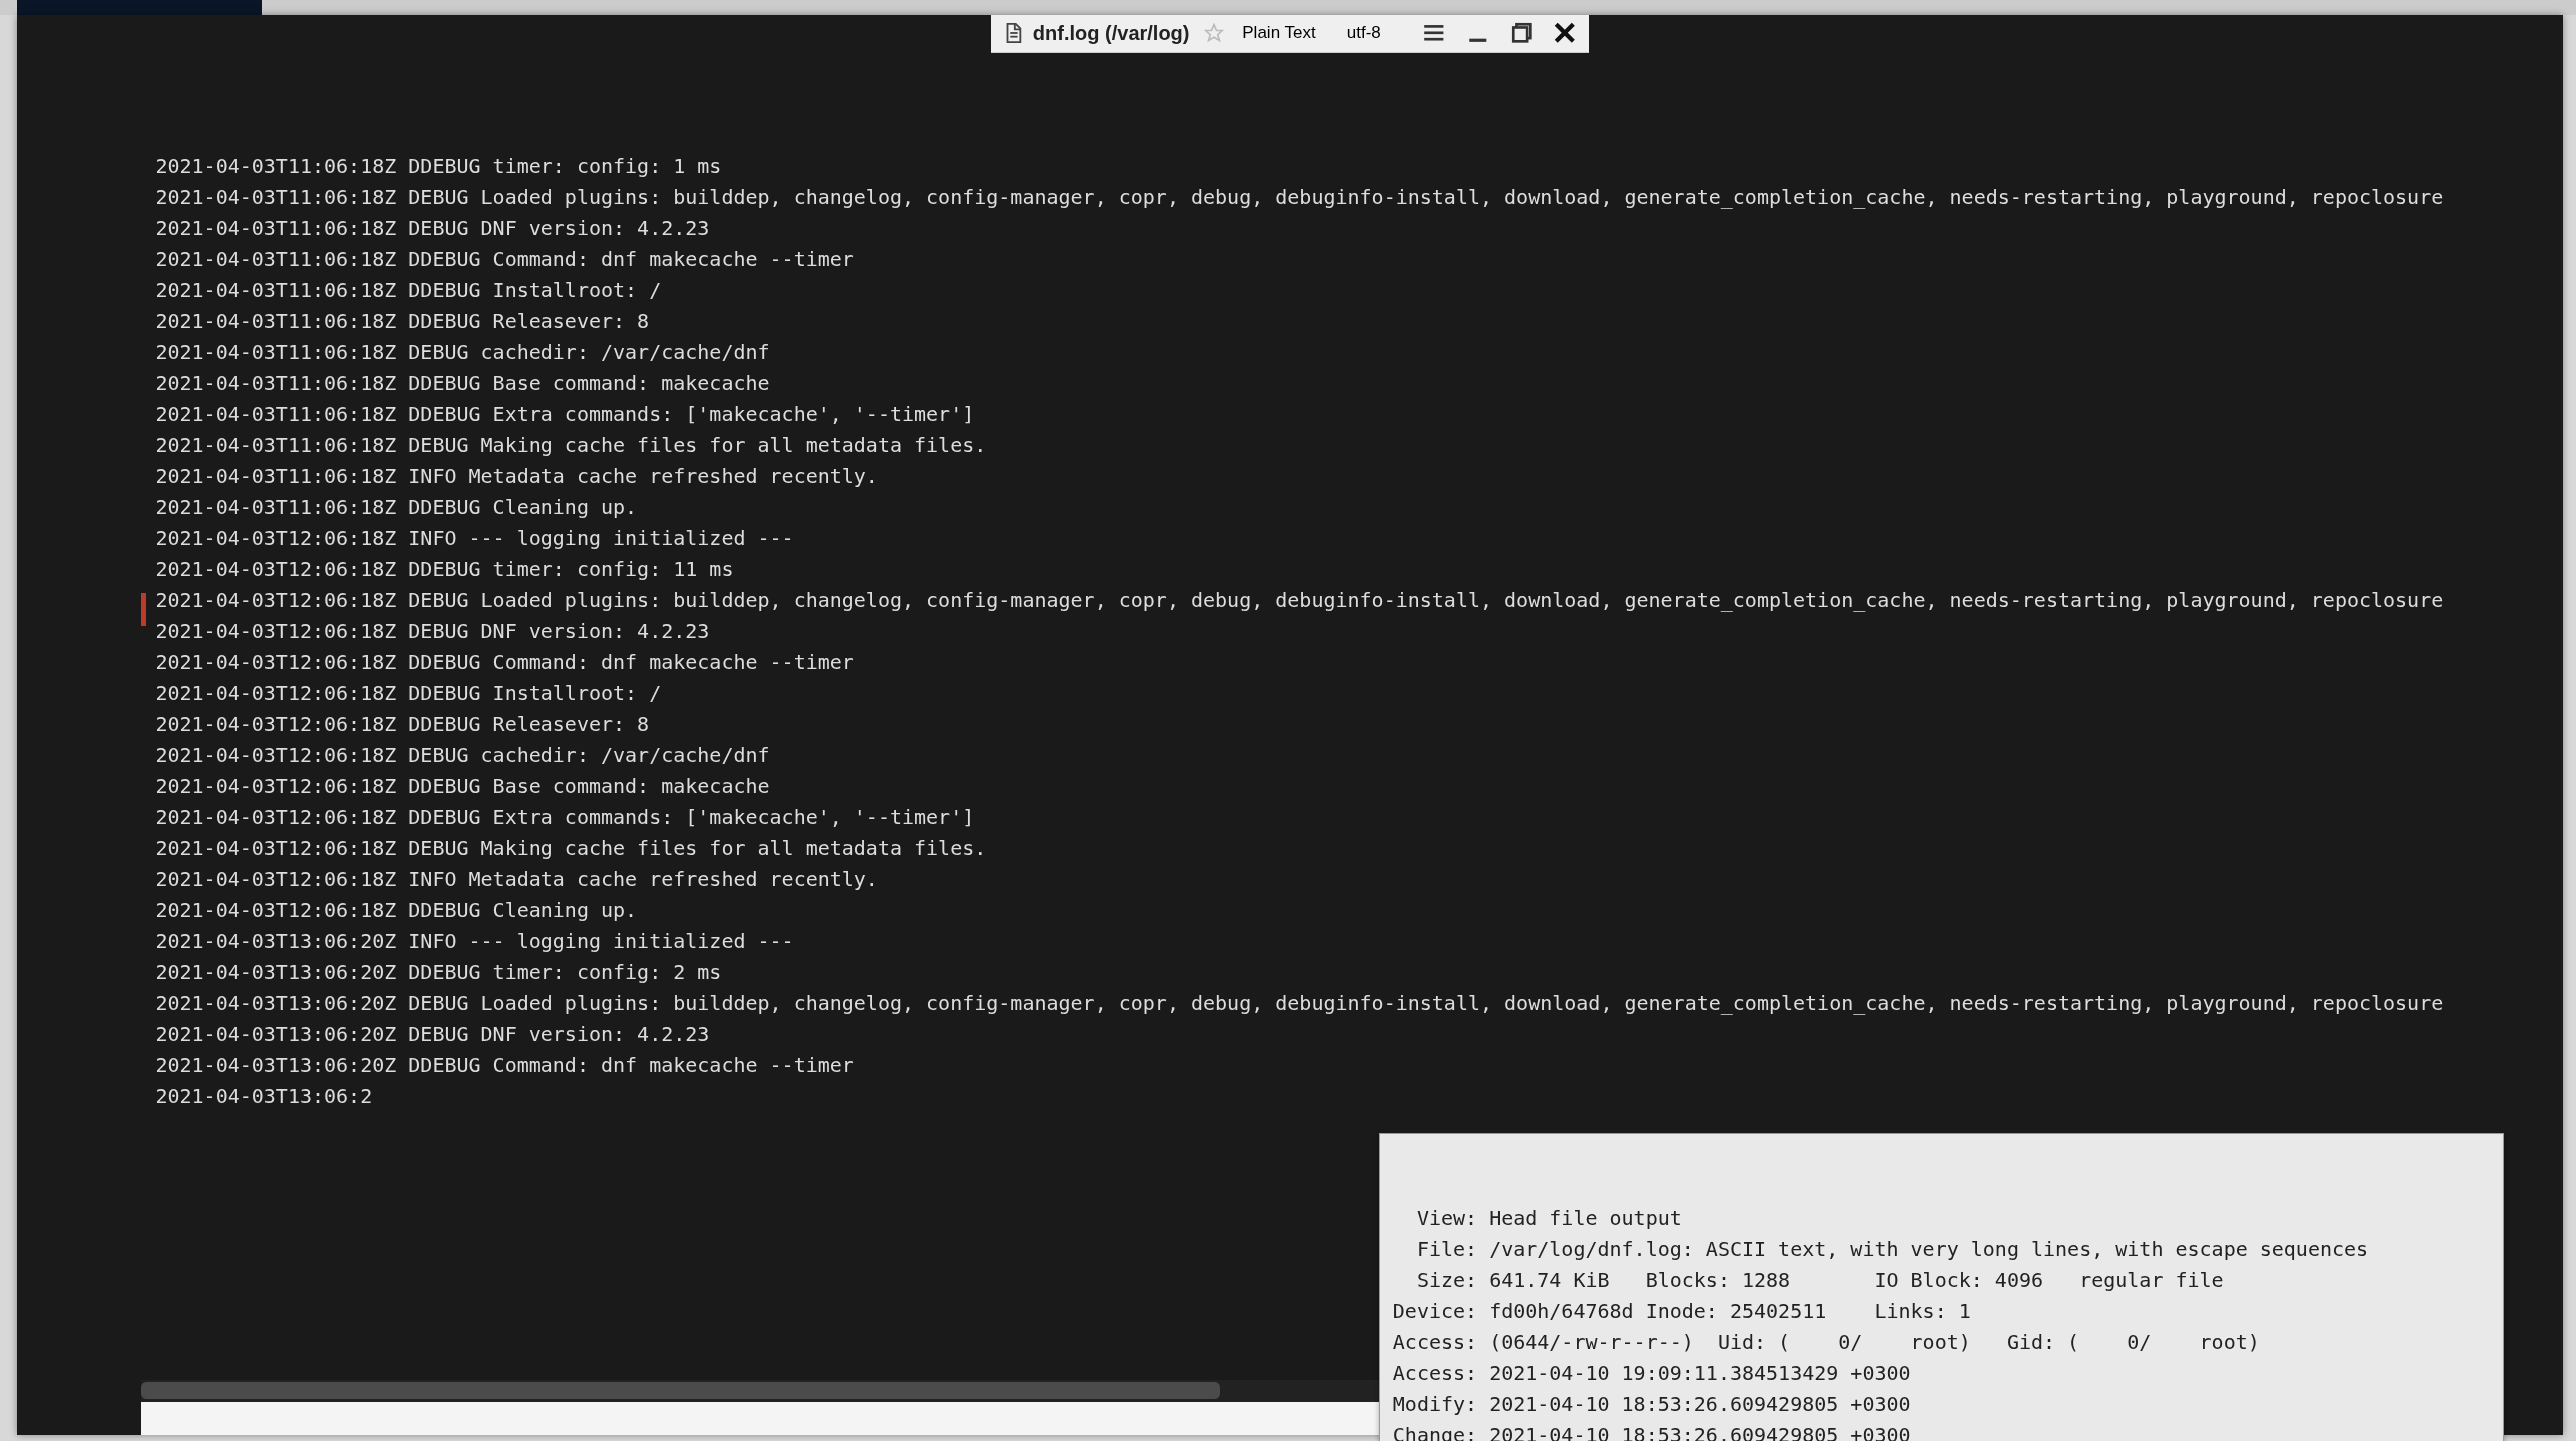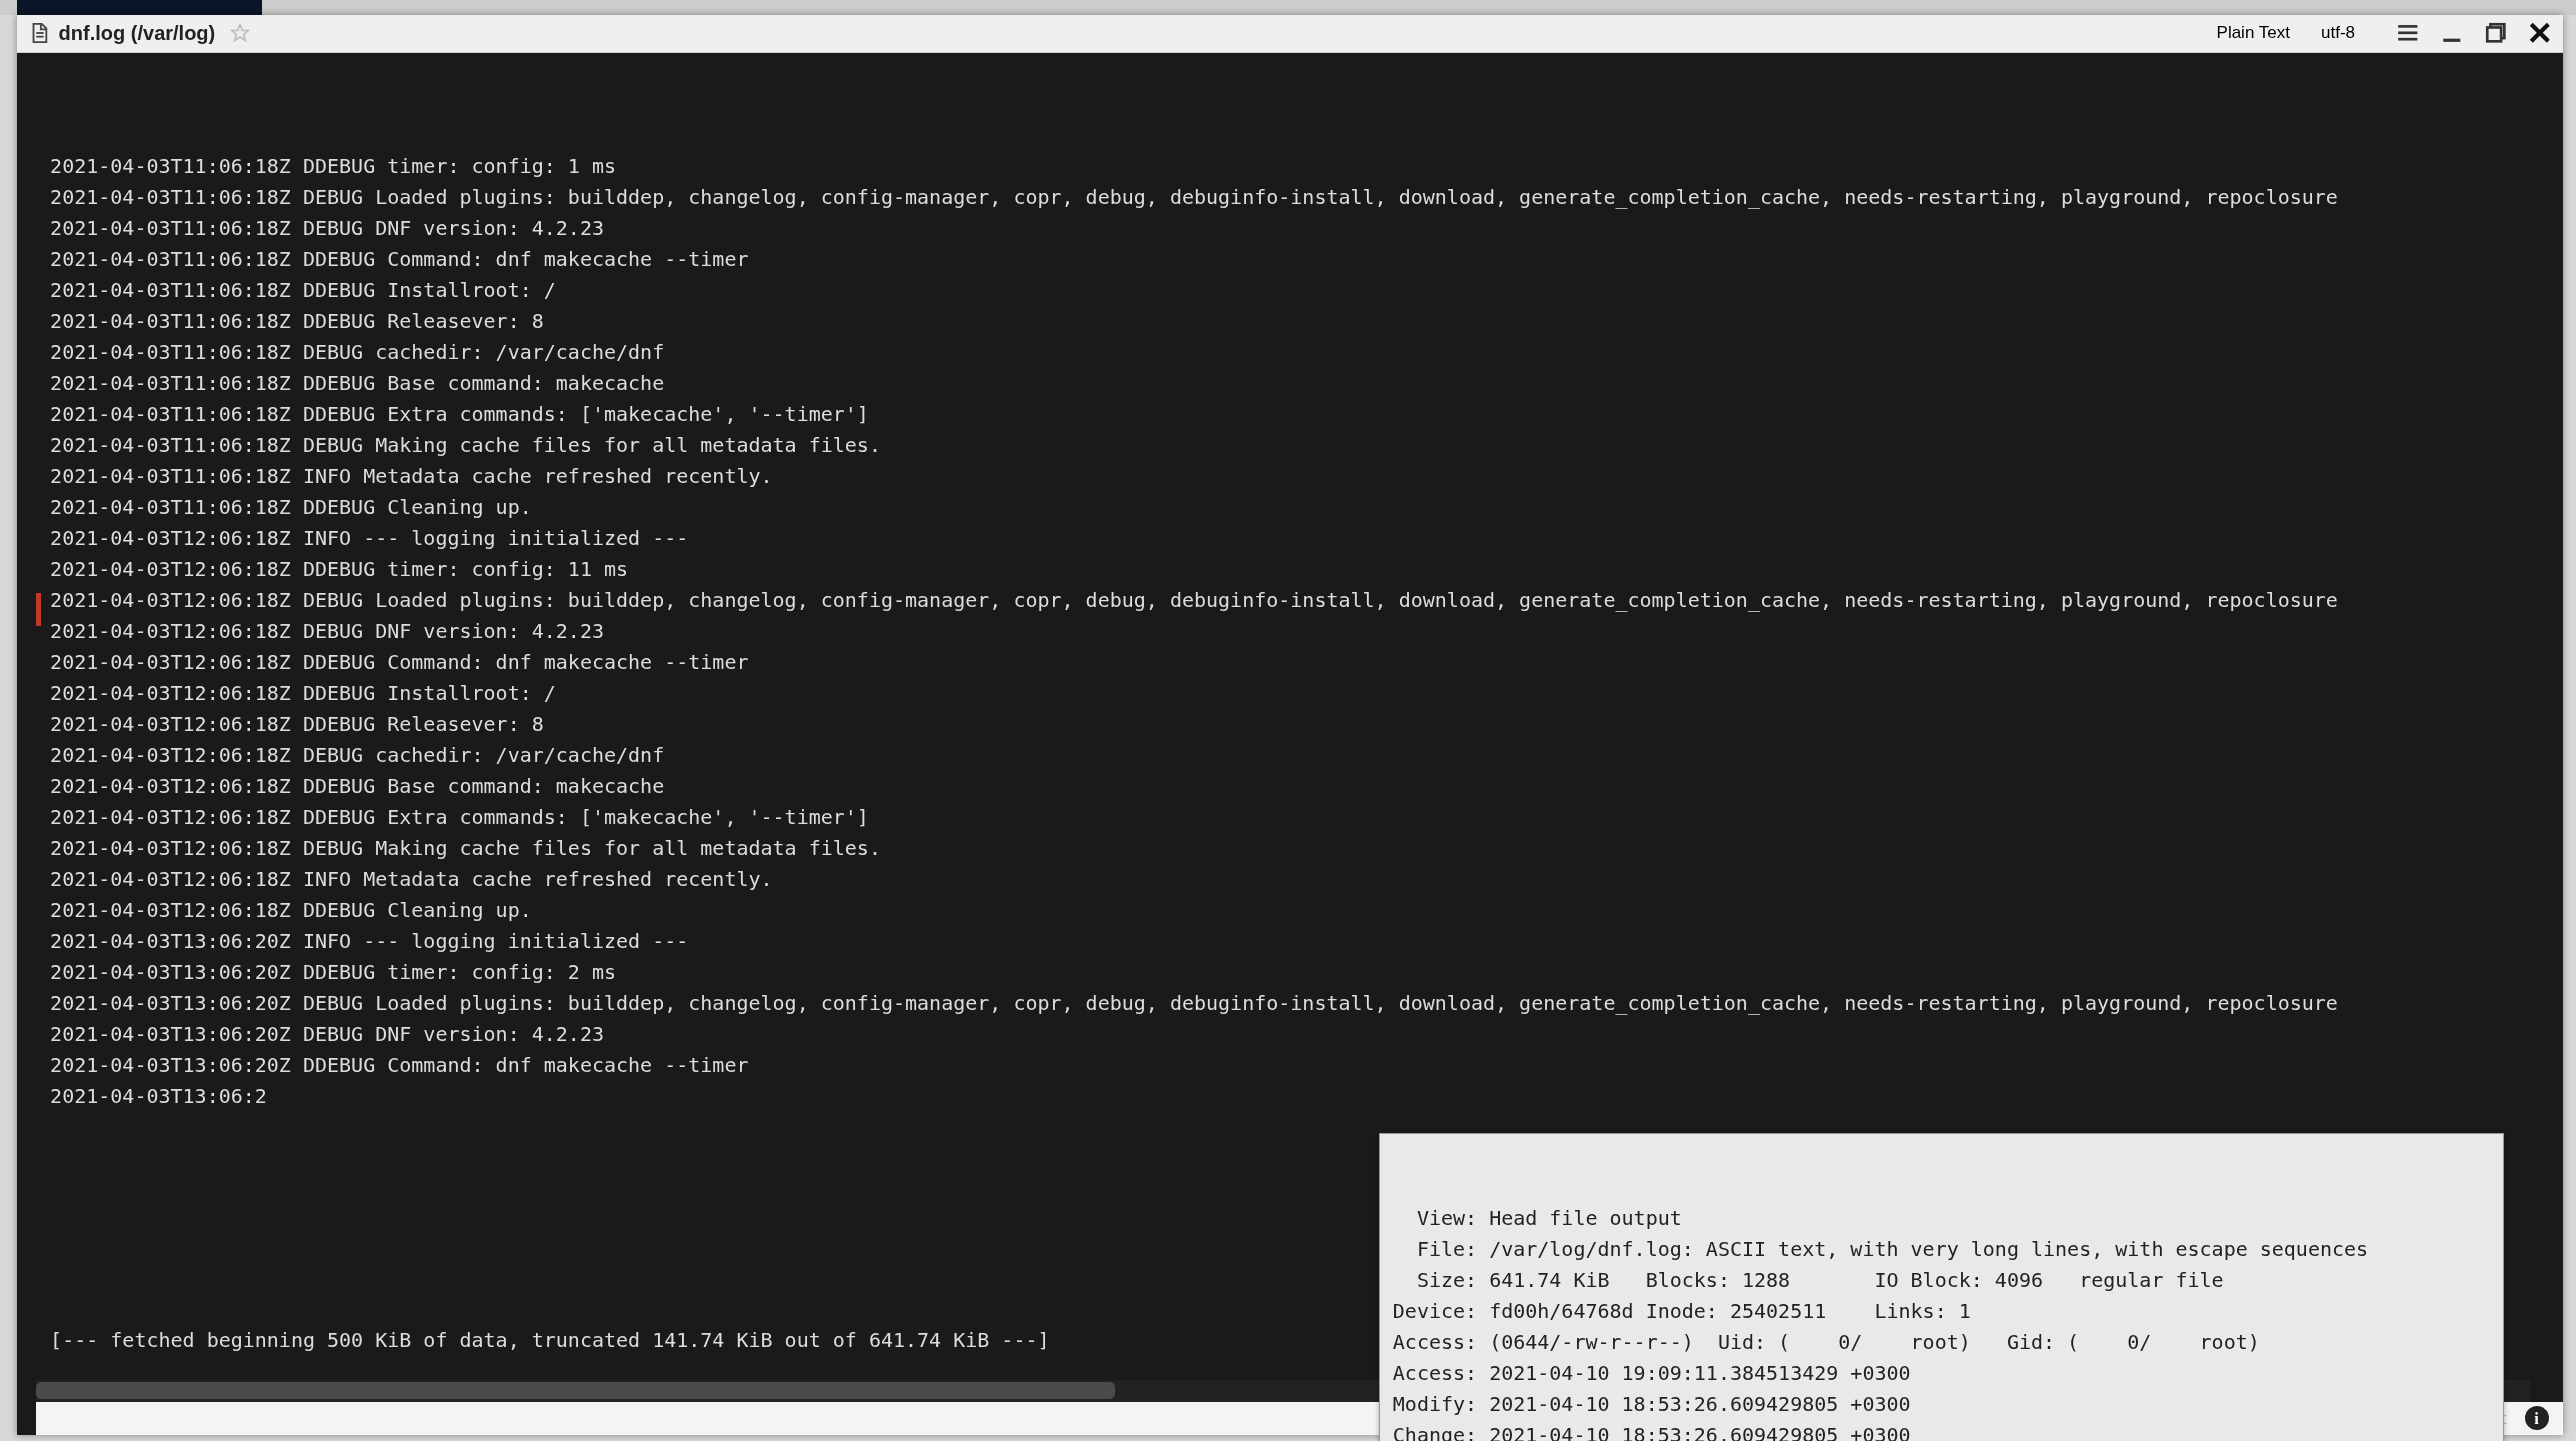--- a/index.html
+++ b/index.html
@@ -30,20 +30,21 @@
     .window {
       position: absolute;
       top: 14.6px;
       left: 16.5px;
       right: 12.8px;
       bottom: 7.3px;
       background: #1a1a1a;
       display: flex;
       flex-direction: column;
       box-shadow: 0 0 7.3px rgba(0,0,0,0.4);
+      align-items: center;
     }
     .title-bar {
       height: 38px;
       background: #efefef;
       display: flex;
       align-items: center;
       padding: 0 11px;
       gap: 9.1px;
       border-bottom: 0.9px solid #ccc;
       position: relative;
@@ -213,21 +214,20 @@
         <svg viewBox="0 0 24 24" stroke="#111" stroke-width="4">
           <line x1="4" y1="4" x2="20" y2="20"></line>
             <line x1="20" y1="4" x2="4" y2="20"></line>
         </svg>
       </span>
     </div>
 
     <div class="content">
       <div class="left-red-edge"></div>
       <div id="log-container"><div class="log-line">2021-04-03T11:06:18Z DDEBUG timer: config: 1 ms</div><div class="log-line">2021-04-03T11:06:18Z DEBUG Loaded plugins: builddep, changelog, config-manager, copr, debug, debuginfo-install, download, generate_completion_cache, needs-restarting, playground, repoclosure</div><div class="log-line">2021-04-03T11:06:18Z DEBUG DNF version: 4.2.23</div><div class="log-line">2021-04-03T11:06:18Z DDEBUG Command: dnf makecache --timer</div><div class="log-line">2021-04-03T11:06:18Z DDEBUG Installroot: /</div><div class="log-line">2021-04-03T11:06:18Z DDEBUG Releasever: 8</div><div class="log-line">2021-04-03T11:06:18Z DEBUG cachedir: /var/cache/dnf</div><div class="log-line">2021-04-03T11:06:18Z DDEBUG Base command: makecache</div><div class="log-line">2021-04-03T11:06:18Z DDEBUG Extra commands: ['makecache', '--timer']</div><div class="log-line">2021-04-03T11:06:18Z DEBUG Making cache files for all metadata files.</div><div class="log-line">2021-04-03T11:06:18Z INFO Metadata cache refreshed recently.</div><div class="log-line">2021-04-03T11:06:18Z DDEBUG Cleaning up.</div><div class="log-line">2021-04-03T12:06:18Z INFO --- logging initialized ---</div><div class="log-line">2021-04-03T12:06:18Z DDEBUG timer: config: 11 ms</div><div class="log-line">2021-04-03T12:06:18Z DEBUG Loaded plugins: builddep, changelog, config-manager, copr, debug, debuginfo-install, download, generate_completion_cache, needs-restarting, playground, repoclosure</div><div class="log-line">2021-04-03T12:06:18Z DEBUG DNF version: 4.2.23</div><div class="log-line">2021-04-03T12:06:18Z DDEBUG Command: dnf makecache --timer</div><div class="log-line">2021-04-03T12:06:18Z DDEBUG Installroot: /</div><div class="log-line">2021-04-03T12:06:18Z DDEBUG Releasever: 8</div><div class="log-line">2021-04-03T12:06:18Z DEBUG cachedir: /var/cache/dnf</div><div class="log-line">2021-04-03T12:06:18Z DDEBUG Base command: makecache</div><div class="log-line">2021-04-03T12:06:18Z DDEBUG Extra commands: ['makecache', '--timer']</div><div class="log-line">2021-04-03T12:06:18Z DEBUG Making cache files for all metadata files.</div><div class="log-line">2021-04-03T12:06:18Z INFO Metadata cache refreshed recently.</div><div class="log-line">2021-04-03T12:06:18Z DDEBUG Cleaning up.</div><div class="log-line">2021-04-03T13:06:20Z INFO --- logging initialized ---</div><div class="log-line">2021-04-03T13:06:20Z DDEBUG timer: config: 2 ms</div><div class="log-line">2021-04-03T13:06:20Z DEBUG Loaded plugins: builddep, changelog, config-manager, copr, debug, debuginfo-install, download, generate_completion_cache, needs-restarting, playground, repoclosure</div><div class="log-line">2021-04-03T13:06:20Z DEBUG DNF version: 4.2.23</div><div class="log-line">2021-04-03T13:06:20Z DDEBUG Command: dnf makecache --timer</div><div class="log-line">2021-04-03T13:06:2</div></div>
-      <div class="fetch-note">[--- fetched beginning 500 KiB of data, truncated 141.74 KiB out of 641.74 KiB ---]</div>
       <div class="hscroll-track">
         <div class="hscroll-thumb"></div>
       </div>
       <div class="footer-bar">
         <span class="footer-text">Head file output</span>
         <span class="info-circle">i</span>
       </div>
     </div>
   </div>
 

